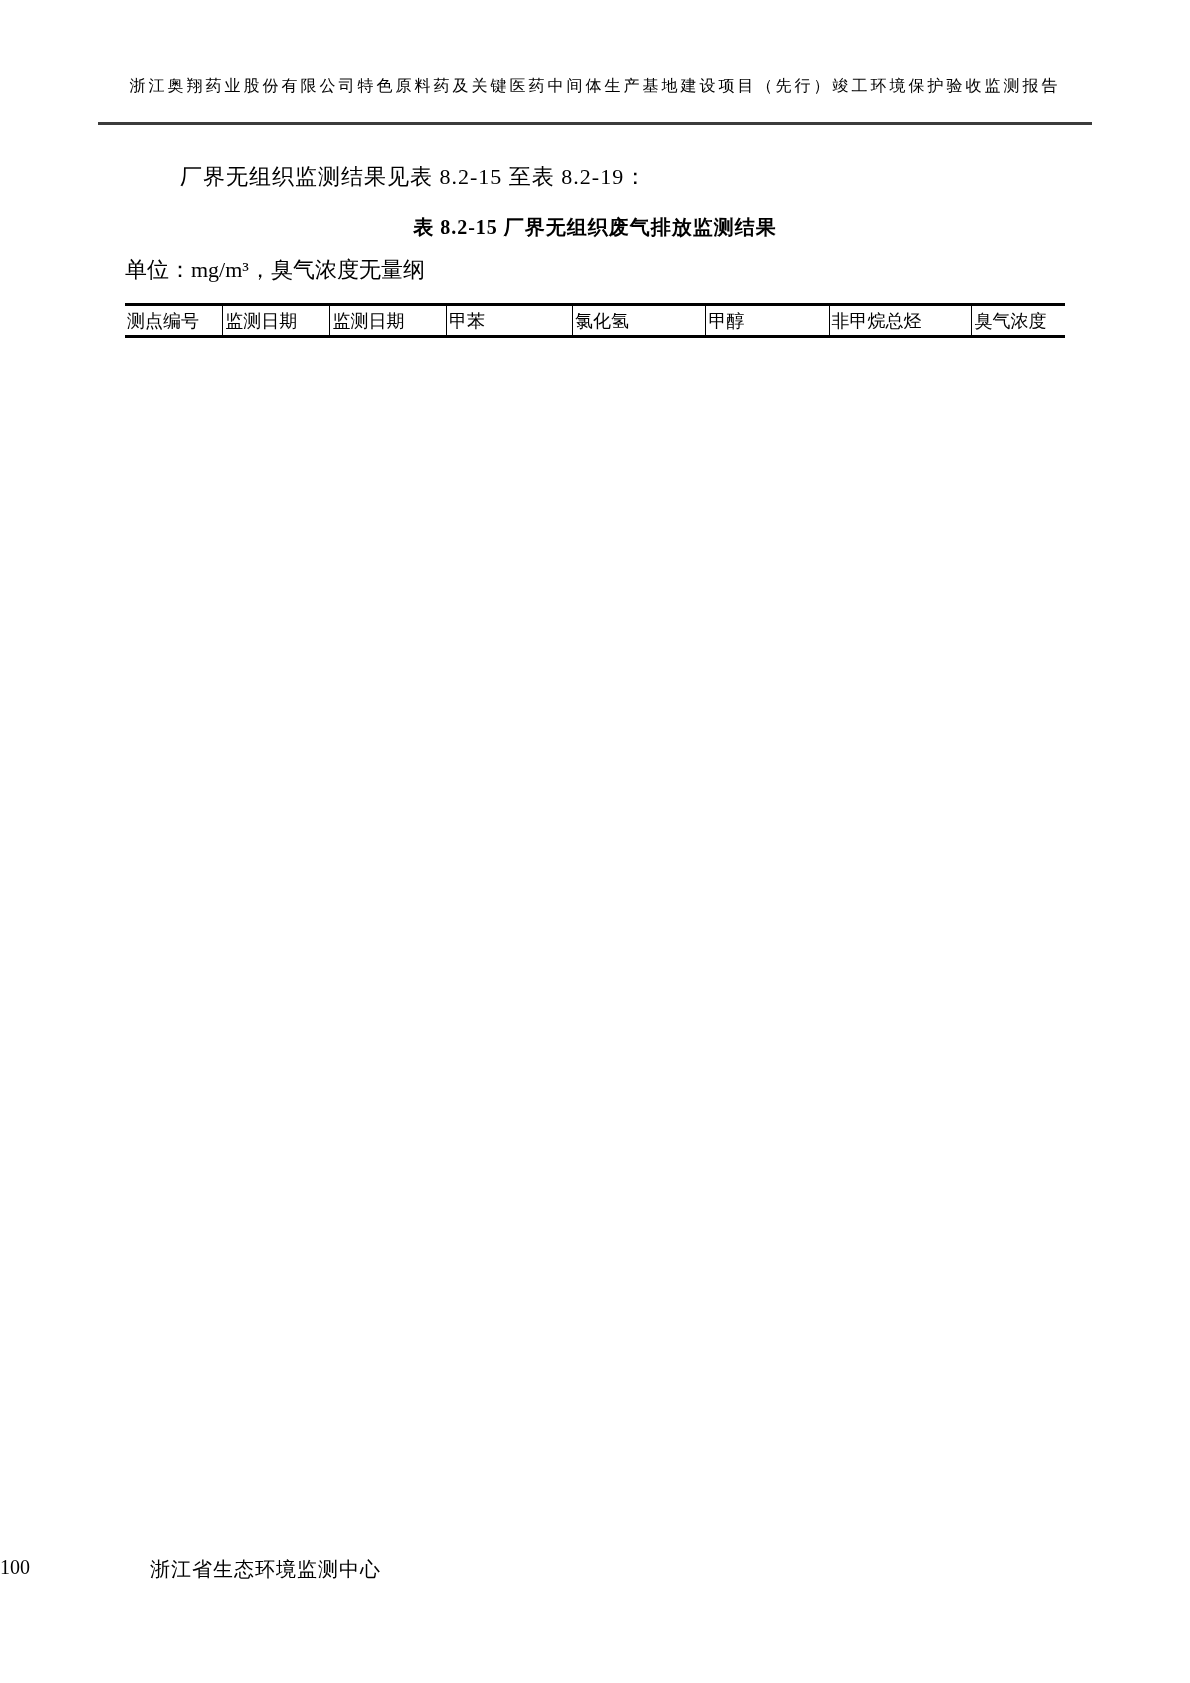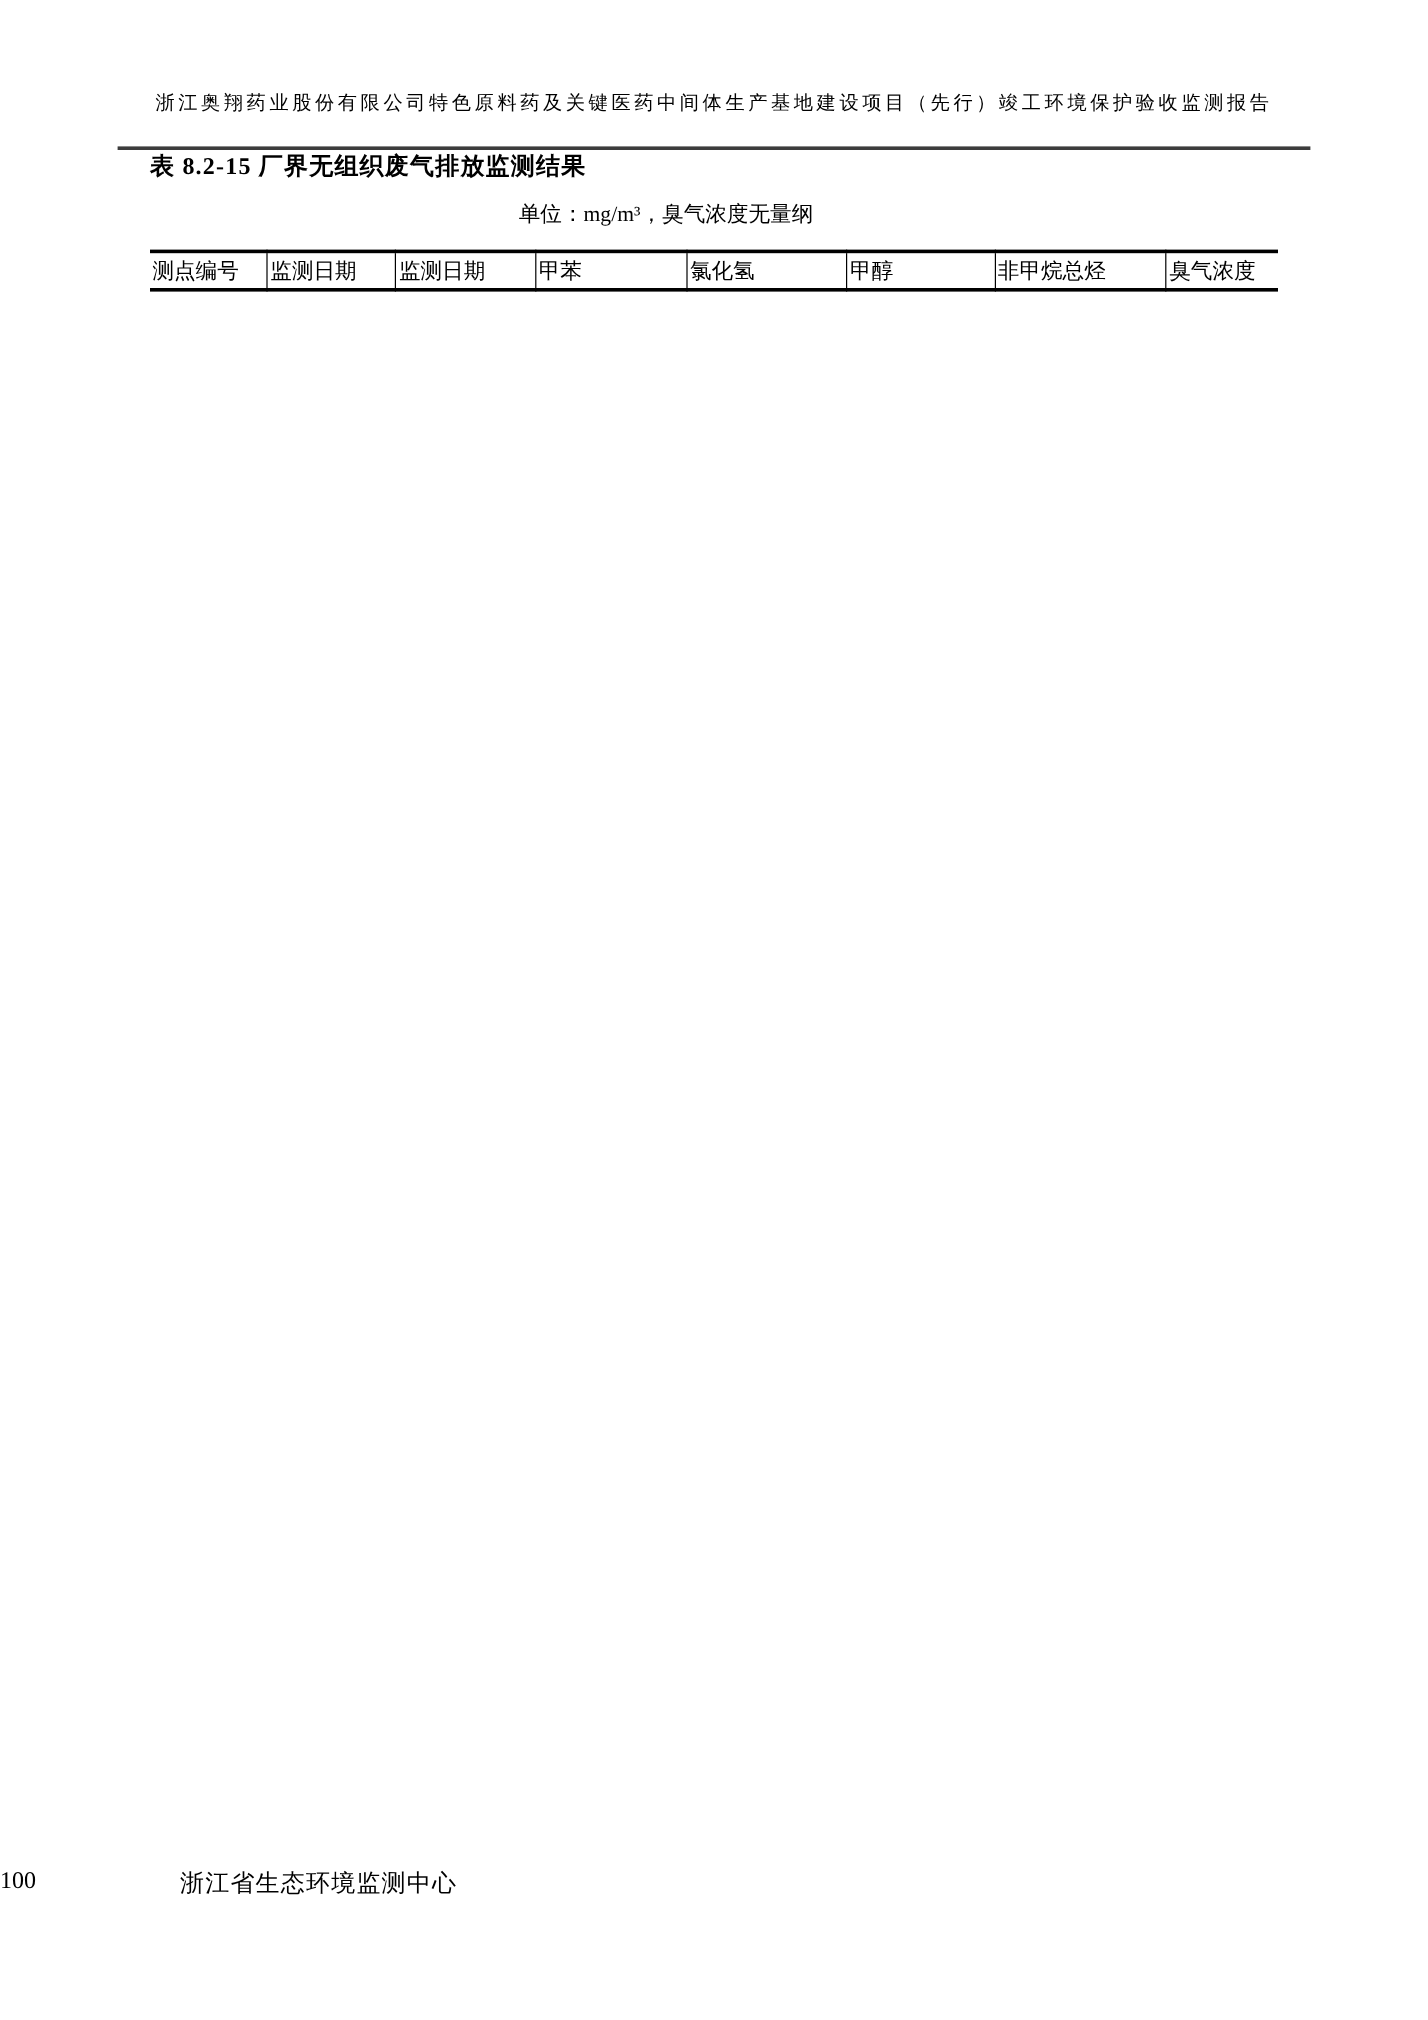--- a/index.html
+++ b/index.html
@@ -22,30 +22,31 @@
     white-space: nowrap;
   }
   .content { margin: 0 125px; }
   .intro {
     margin: 37px 0 0 0;
     font-size: 22px;
     text-indent: 2.5em;
     letter-spacing: 1px;
   }
   .tbl-title {
-    text-align: left;
+    margin-top: 22px;
+    text-align: center;
     font-size: 20px;
     font-weight: bold;
     letter-spacing: 1px;
   }
   .unit-note {
     margin-top: 14px;
-    text-align: center;
+    text-align: left;
     padding-right: 80px;
-    font-size: 18px;
+    font-size: 22px;
   }
   table.monitoring {
     margin-top: 18px;
     width: 100%;
     border-collapse: collapse;
     table-layout: fixed;
     border-top: 3px solid #000;
     border-bottom: 3px solid #000;
     font-size: 18px;
   }
@@ -67,20 +68,21 @@
   }
   .footer .org { position: absolute; left: 150px; top: 0; letter-spacing: 1px; }
   .footer .pagenum { text-align: left; width: 100%; }
 </style>
 </head>
 <body>
 
 <div class="doc-header">浙江奥翔药业股份有限公司特色原料药及关键医药中间体生产基地建设项目（先行）竣工环境保护验收监测报告</div>
 
 <div class="content">
+  <p class="intro">厂界无组织监测结果见表 8.2-15 至表 8.2-19：</p>
   <div class="tbl-title">表 8.2-15 厂界无组织废气排放监测结果</div>
   <div class="unit-note">单位：mg/m³，臭气浓度无量纲</div>
 
   <table class="monitoring">
     <colgroup>
       <col style="width:10.4%">
       <col style="width:11.4%">
       <col style="width:12.4%">
       <col style="width:13.4%">
       <col style="width:14.2%">

